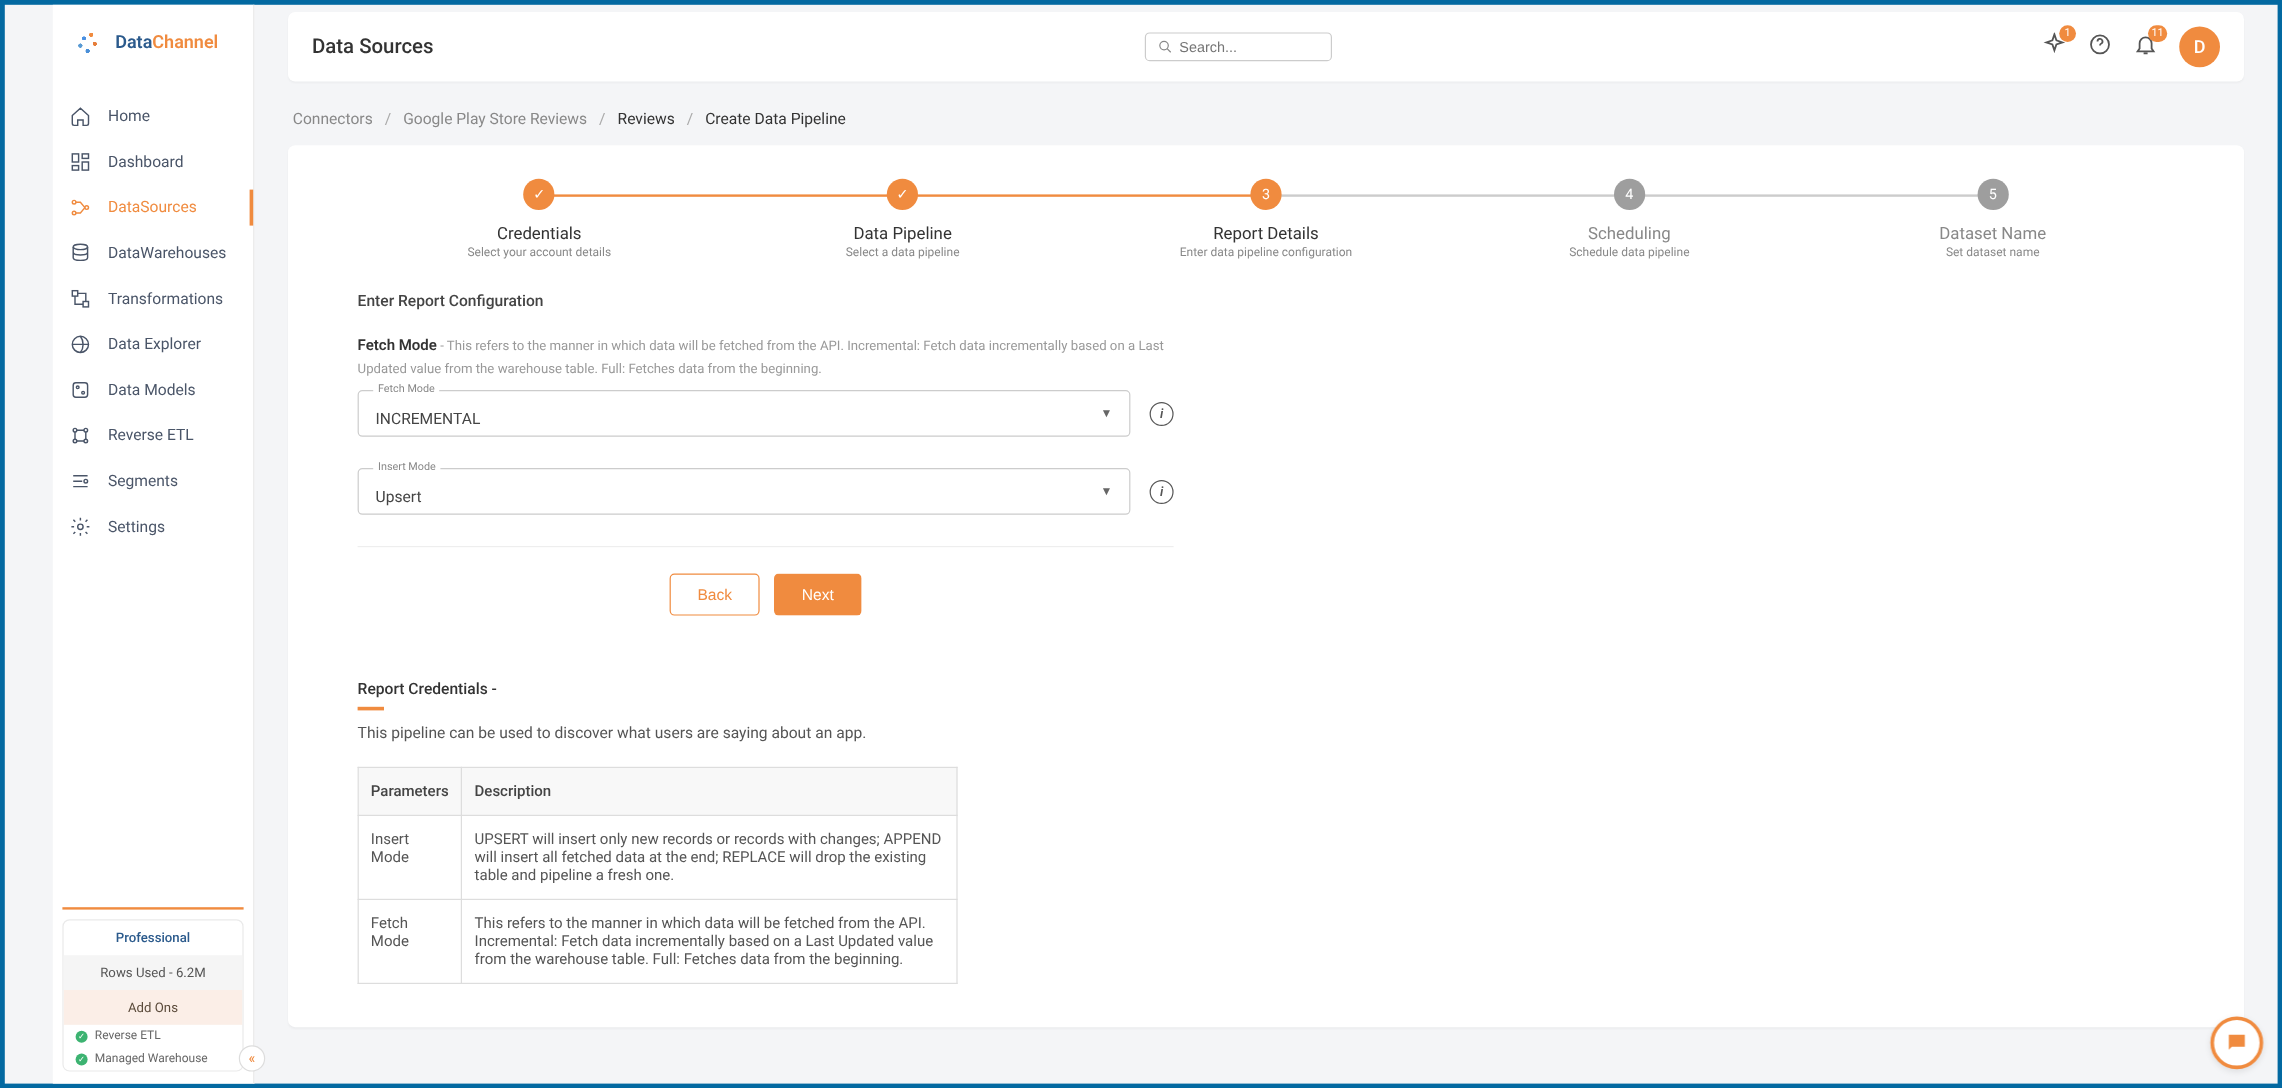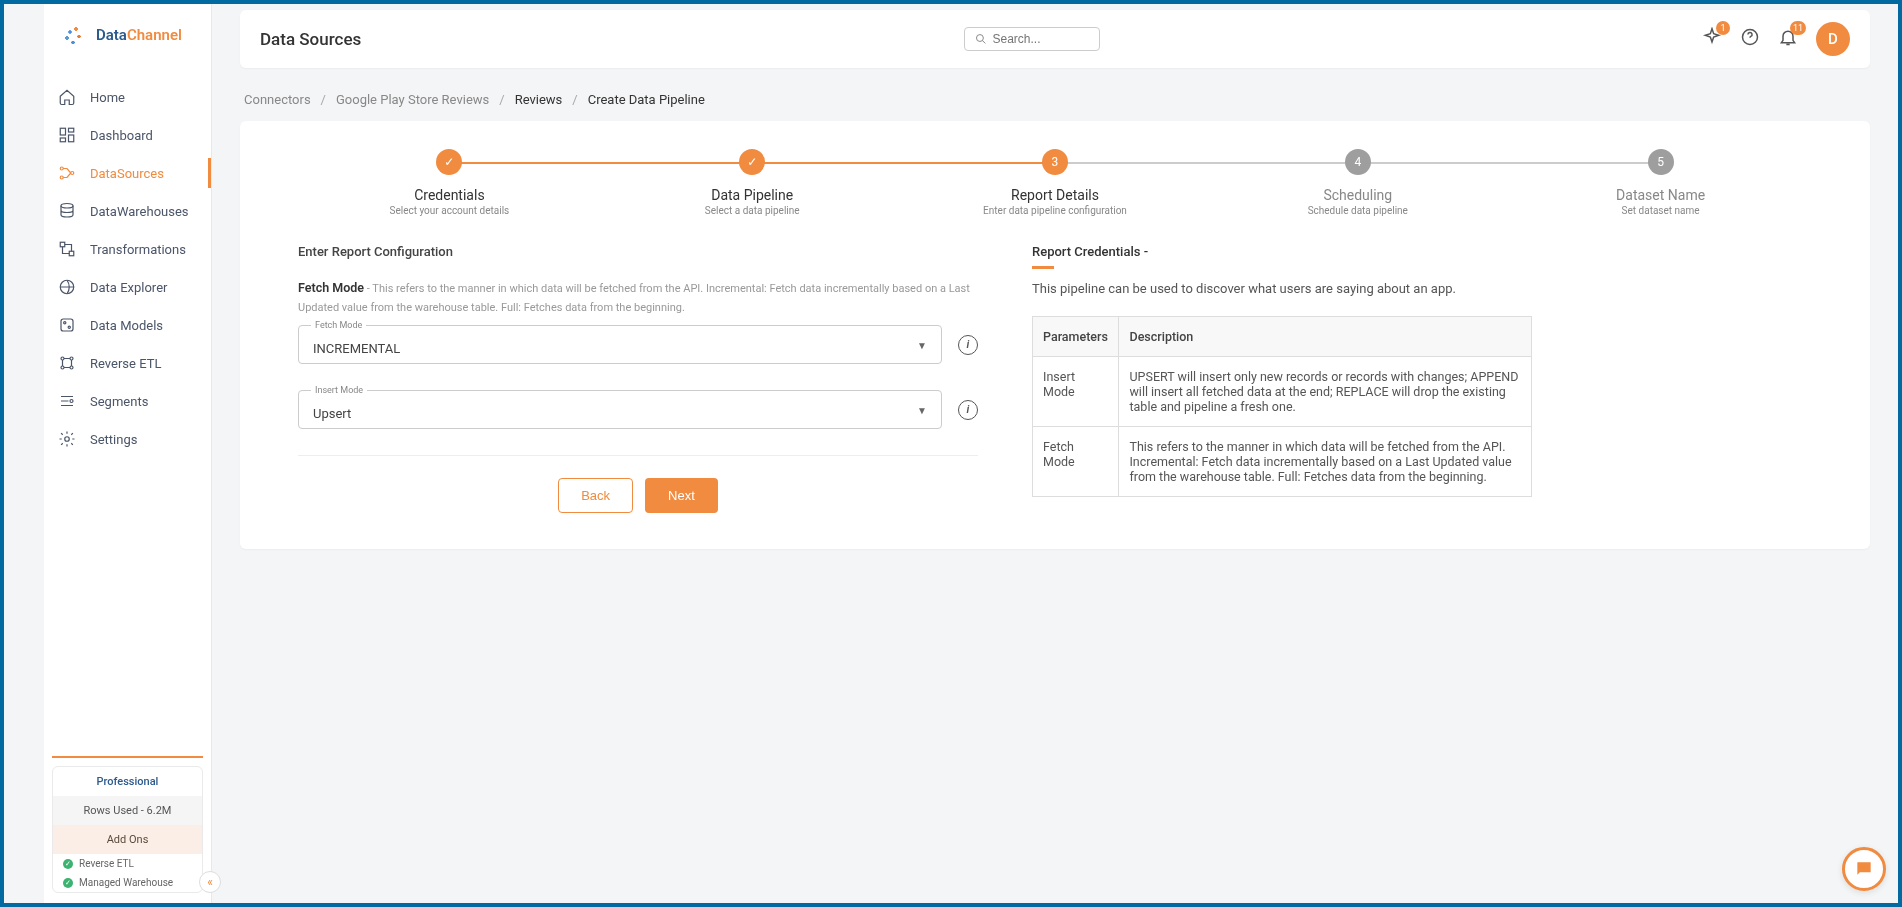--- a/index.html
+++ b/index.html
@@ -23,21 +23,21 @@
 .plan-row { background: #f5f5f5; text-align: center; padding: 8px 0; color: #555; }
 .plan-row.addons { background: #fbeee7; color: #5a4a3a; }
 .plan-feat { display: flex; align-items: center; gap: 6px; padding: 4px 10px; font-size: 10px; color: #666; }
 .dot-green { width: 10px; height: 10px; background: #3cb371; border-radius: 50%; display:flex;align-items:center;justify-content:center; }
 .dot-green::after{content:"✓";color:#fff;font-size:7px;}
 .collapse-btn { position: absolute; right: -10px; bottom: 10px; width: 22px; height: 22px; background: #fff; border: 1px solid #ddd; border-radius: 50%; display: flex; align-items: center; justify-content: center; font-size: 12px; color: #f08b3f; cursor: pointer; }
 .main { flex: 1; display: flex; flex-direction: column; padding: 0 28px; overflow: auto; }
 .topbar { background: #fff; border-radius: 6px; margin-top: 6px; padding: 12px 20px; display: flex; align-items: center; gap: 20px; box-shadow: 0 1px 2px rgba(0,0,0,0.04); }
 .page-title { font-size: 17px; font-weight: 500; color: #333; }
 .spacer { flex: 1; }
-.search { display: flex; align-items: center; border: 1px solid #ccc; border-radius: 4px; padding: 4px 10px; width: 136px; color: #888; gap:6px; }
+.search { display: flex; align-items: center; border: 1px solid #ccc; border-radius: 4px; padding: 4px 10px; width: 156px; color: #888; gap:6px; }
 .search input { border: none; outline: none; font-size: 12px; width: 100%; background: transparent; }
 .topbar-icons { display: flex; align-items: center; gap: 18px; }
 .topbar-icon { position: relative; cursor: pointer; color: #555; }
 .topbar-icon svg { width: 20px; height: 20px; stroke: currentColor; fill: none; stroke-width: 1.8; }
 .badge { position: absolute; top: -6px; right: -8px; background: #f08b3f; color: #fff; font-size: 9px; min-width: 14px; height: 14px; border-radius: 7px; display: flex; align-items: center; justify-content: center; padding: 0 3px; }
 .avatar { width: 34px; height: 34px; background: #f08b3f; color: #fff; border-radius: 50%; display: flex; align-items: center; justify-content: center; font-size: 15px; font-weight: 500; }
 .breadcrumb { display: flex; gap: 10px; padding: 24px 4px 14px; font-size: 13px; color: #888; }
 .breadcrumb a { color: #888; text-decoration: none; cursor: pointer; }
 .breadcrumb .sep { color: #aaa; }
 .breadcrumb .current { color: #333; }
@@ -46,21 +46,21 @@
 .step { flex: 1; text-align: center; position: relative; }
 .step-circle { width: 26px; height: 26px; border-radius: 50%; display: flex; align-items: center; justify-content: center; margin: 0 auto 12px; font-size: 12px; color: #fff; position: relative; z-index: 2; }
 .step.done .step-circle, .step.active .step-circle { background: #f08b3f; }
 .step.pending .step-circle { background: #9e9e9e; }
 .step-line { position: absolute; top: 13px; height: 2px; z-index: 1; }
 .step-line.done { background: #f08b3f; }
 .step-line.pending { background: #ccc; }
 .step-title { font-size: 14px; color: #333; }
 .step.pending .step-title { color: #888; }
 .step-sub { font-size: 10px; color: #888; margin-top: 2px; }
-.body-grid { display: flex; gap: 54px; }
+.body-grid { display: flex; gap: 54px; flex-direction: column; }
 .form-col { flex: 1; max-width: 680px; }
 .desc-col { flex: 1; max-width: 500px; }
 .section-label { font-size: 13px; font-weight: 500; margin-bottom: 18px; color: #444; }
 .field { margin-bottom: 26px; }
 .field-label { font-size: 12.5px; font-weight: 600; color: #333; }
 .field-help { font-size: 11px; color: #999; font-weight: 400; }
 .select-row { display: flex; align-items: center; gap: 16px; margin-top: 10px; }
 .select-wrap { flex: 1; position: relative; border: 1px solid #ccc; border-radius: 4px; padding: 12px 14px 6px; }
 .select-float { position: absolute; top: -6px; left: 12px; background: #fff; padding: 0 4px; font-size: 9px; color: #888; }
 .select-val { font-size: 13px; color: #444; }

